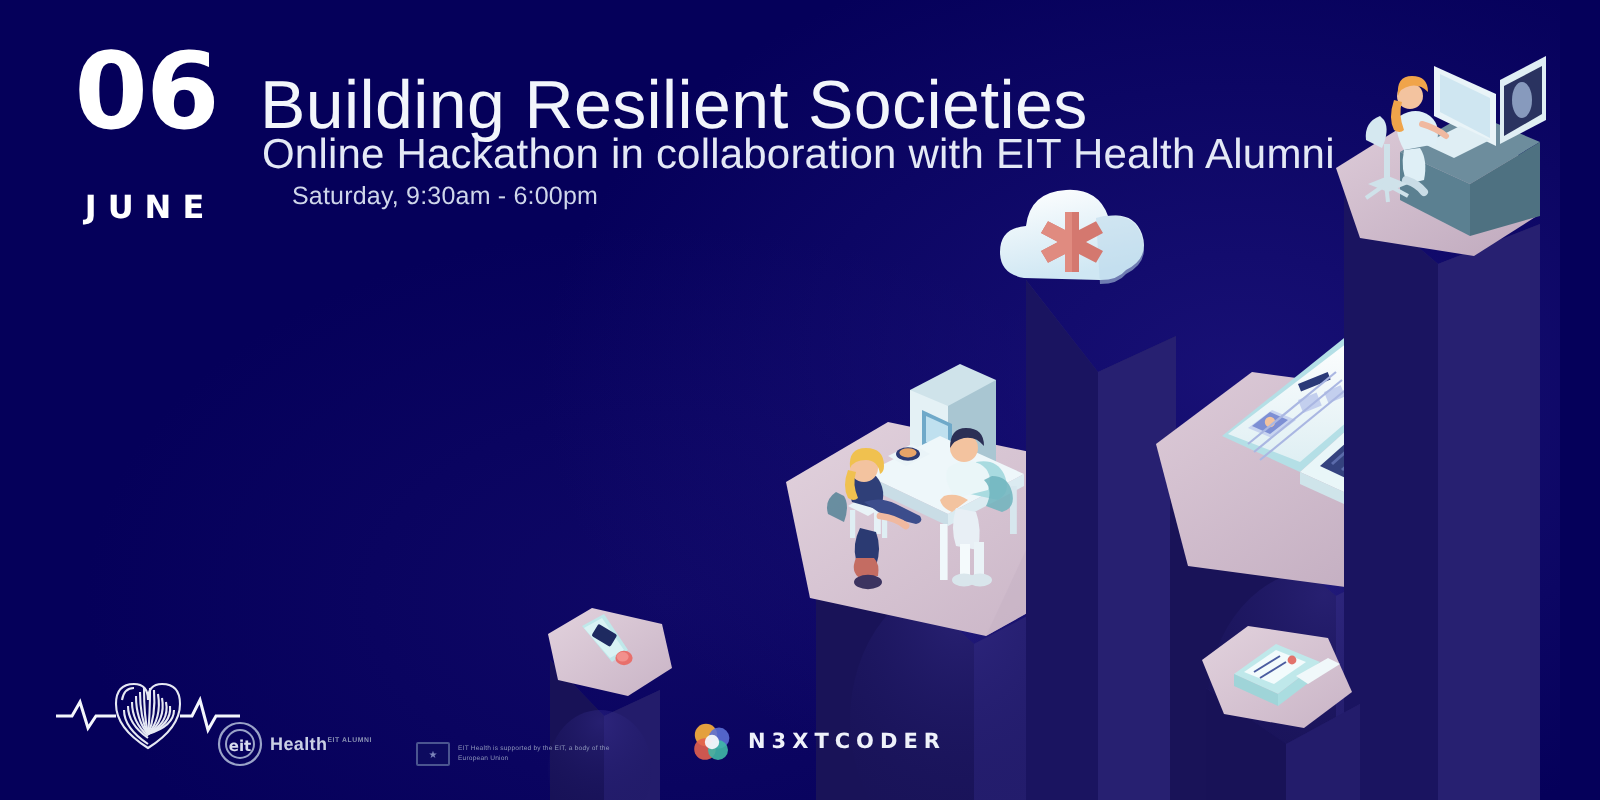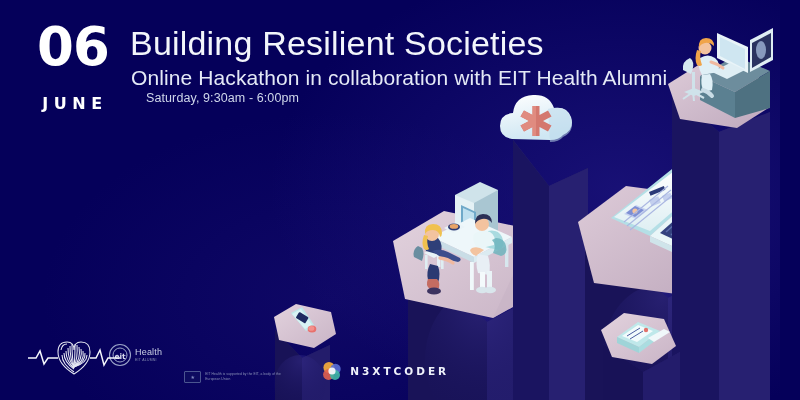--- a/index.html
+++ b/index.html
@@ -31,43 +31,43 @@
     font-size:53px; font-weight:bold; color:#ffffff;
     letter-spacing:-1px; line-height:.96;
     font-family:"DejaVu Sans", sans-serif;
   }
   .date-month{
     font-size:16px; font-weight:bold; color:#ffffff;
     letter-spacing:5.5px; margin-top:21px; padding-left:4px;
     font-family:"DejaVu Sans", sans-serif;
   }
   .headline{
-    position:absolute; left:100px; top:6px;
+    position:absolute; left:100px; top:16px;
     font-size:34px; color:#f2f5fb; font-weight:400;
     letter-spacing:.2px; white-space:nowrap;
     font-family:"Liberation Sans", sans-serif;
   }
   .subhead{
     position:absolute; left:101px; top:48px;
     font-size:21px; color:#e4e9f6; font-weight:400;
     letter-spacing:.1px; white-space:nowrap;
   }
   .timeline{
     position:absolute; left:116px; top:73px;
     font-size:12.5px; color:#cfd6ea; font-weight:400;
     letter-spacing:.1px; white-space:nowrap;
   }
   
   #footer{
     position:absolute; left:28px; bottom:12px;
     display:flex; align-items:flex-end; gap:0px;
   }
   .logo-heart{ position:relative; width:92px; height:58px; }
-  .eit-logo{ display:flex; align-items:center; gap:3px; margin-left:-12px; margin-bottom:21px; }
-  .eit-text{ display:flex; flex-direction:column; line-height:1; }
+  .eit-logo{ display:flex; align-items:center; gap:3px; margin-left:-12px; margin-bottom:4px; }
+  .eit-text{ display:flex; line-height:1;font-weight:bold; }
   .eit-name{ font-size:9px; color:#c9cfe4; letter-spacing:.2px; }
   .eit-sub{ font-size:3.4px; color:#8a92b4; letter-spacing:.3px; margin-top:1.5px;}
   .eu-block{
     display:flex; align-items:center; gap:4px;
     margin-left:22px; margin-bottom:5px;
   }
   .eu-flag{
     width:17px; height:12px; border:.8px solid #4b5590;
     background:#0d0b5f; position:relative; border-radius:1px;
   }

